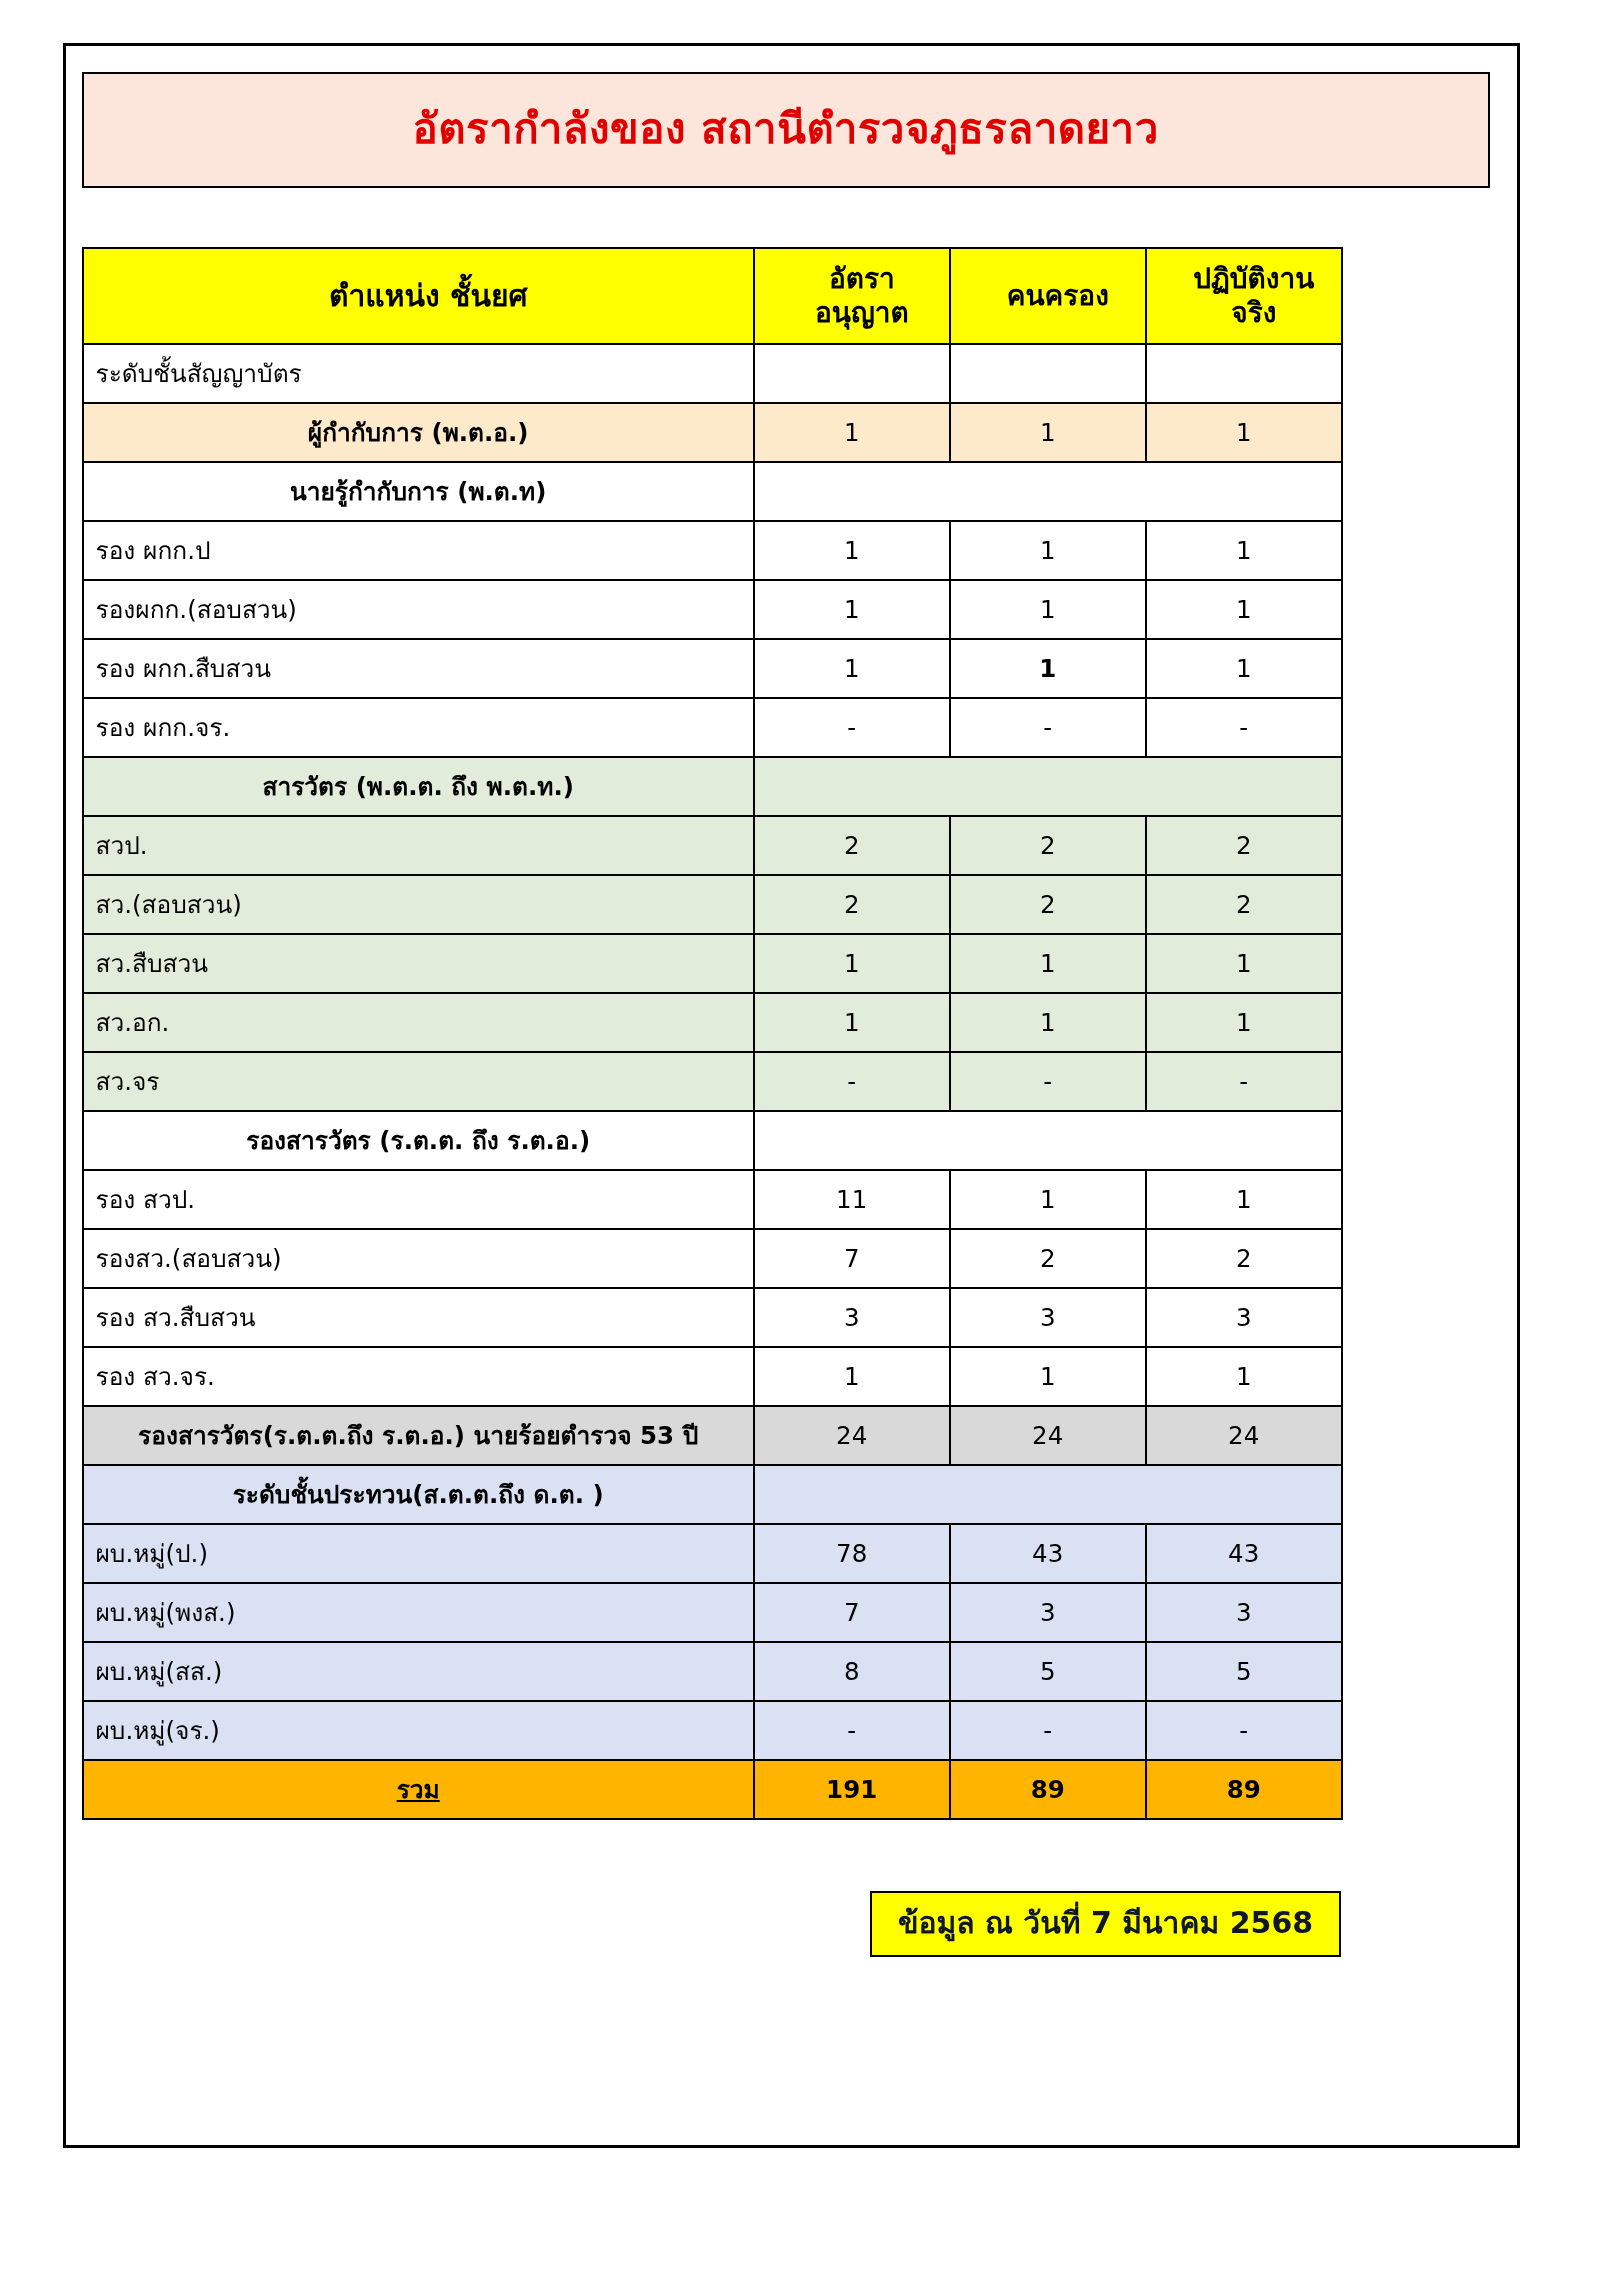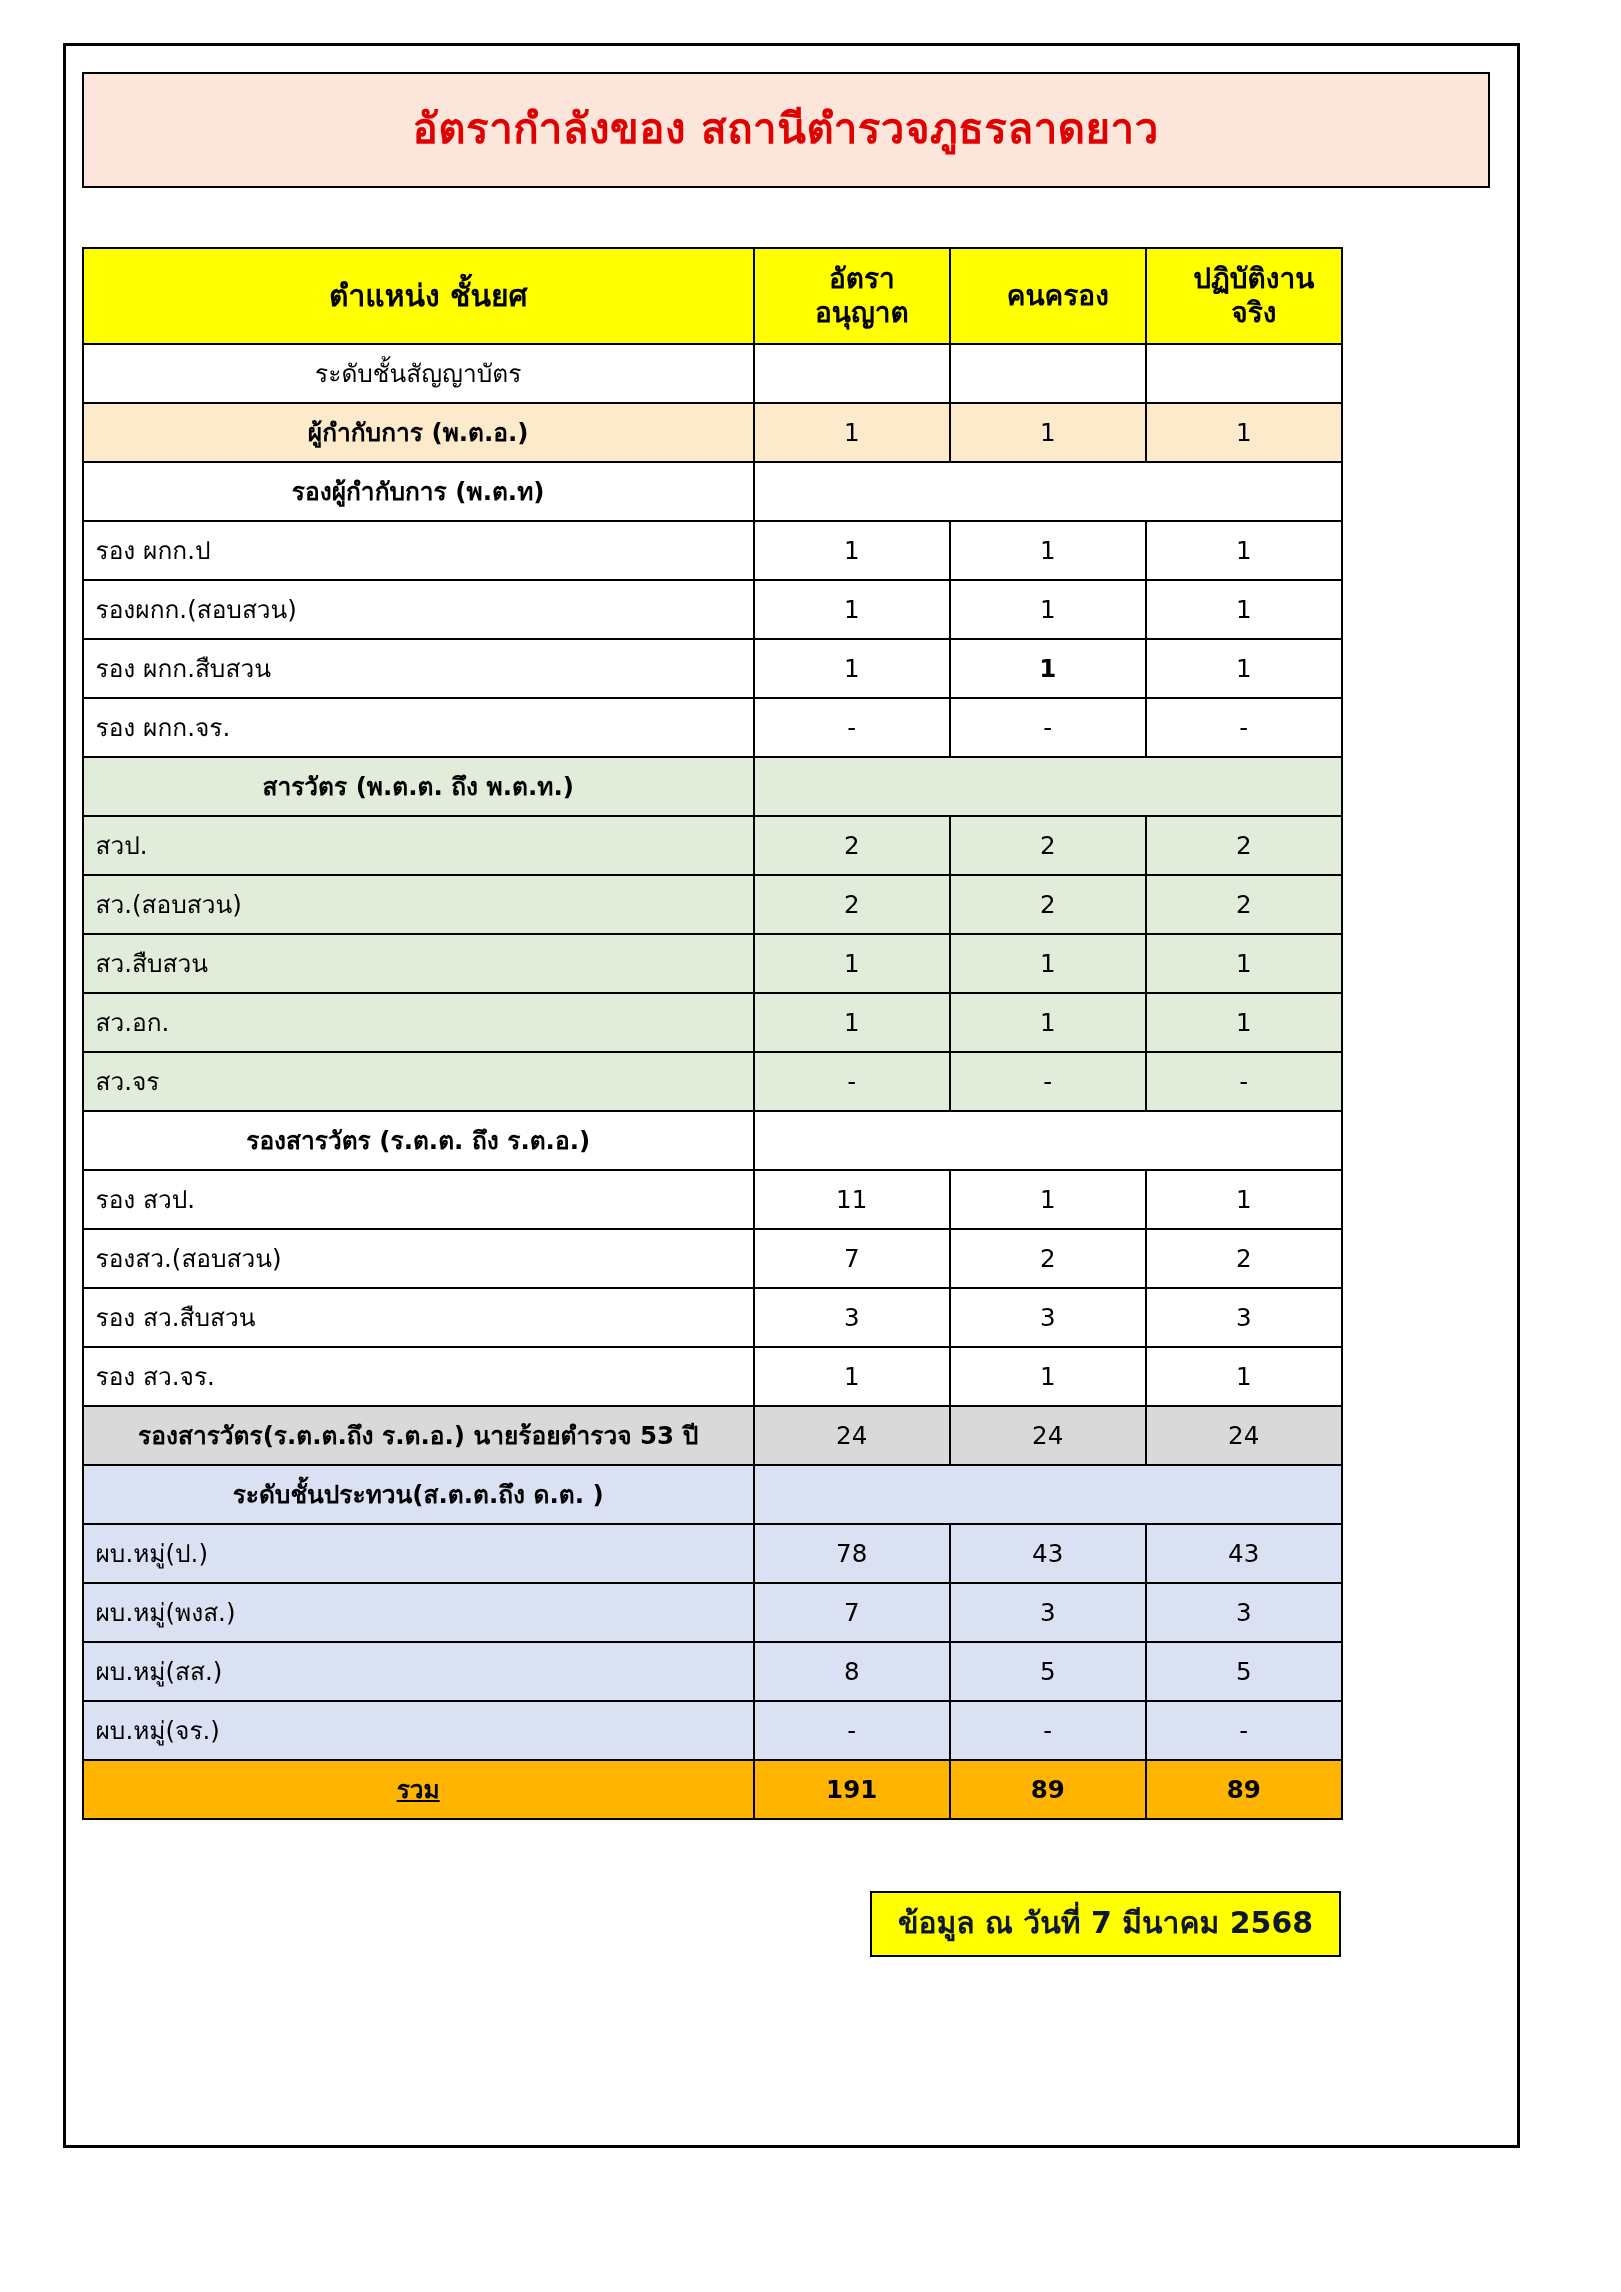--- a/index.html
+++ b/index.html
@@ -96,21 +96,21 @@
     color: #e00000;
     font-weight: bold;
     text-align: center;
     font-size: 25.5px;
   }
   tr.section td.cell-num { border-left-color: #000; }
 
   
   tr.plainhead td.cell-pos {
     color: #000000;
-    text-align: center;
+    text-align: left;
     font-size: 24.5px;
   }
 
   
   tr.tint-cream  td { background: #fdeacb; }
   tr.tint-green  td { background: #e2ecda; }
   tr.tint-blue   td { background: #d9e1f2; }
   tr.tint-gray   td { background: #d9d9d9; }
   tr.tint-white  td { background: #ffffff; }
 
@@ -187,21 +187,21 @@
             <td class="cell-num"></td>
             <td class="cell-num"></td>
           </tr>
           <tr class="section tint-cream">
             <td class="cell-pos">ผู้กำกับการ (พ.ต.อ.)</td>
             <td class="cell-num">1</td>
             <td class="cell-num">1</td>
             <td class="cell-num">1</td>
           </tr>
           <tr class="section tint-white">
-            <td class="cell-pos">รองผู้กำกับการ (พ.ต.ท)</td>
+            <td class="cell-pos">นายรู้กำกับการ (พ.ต.ท)</td>
             <td class="cell-num span-blank" colspan="3"></td>
           </tr>
           <tr class="tint-white">
             <td class="cell-pos">รอง ผกก.ป</td>
             <td class="cell-num">1</td>
             <td class="cell-num">1</td>
             <td class="cell-num">1</td>
           </tr>
           <tr class="tint-white">
             <td class="cell-pos">รองผกก.(สอบสวน)</td>

